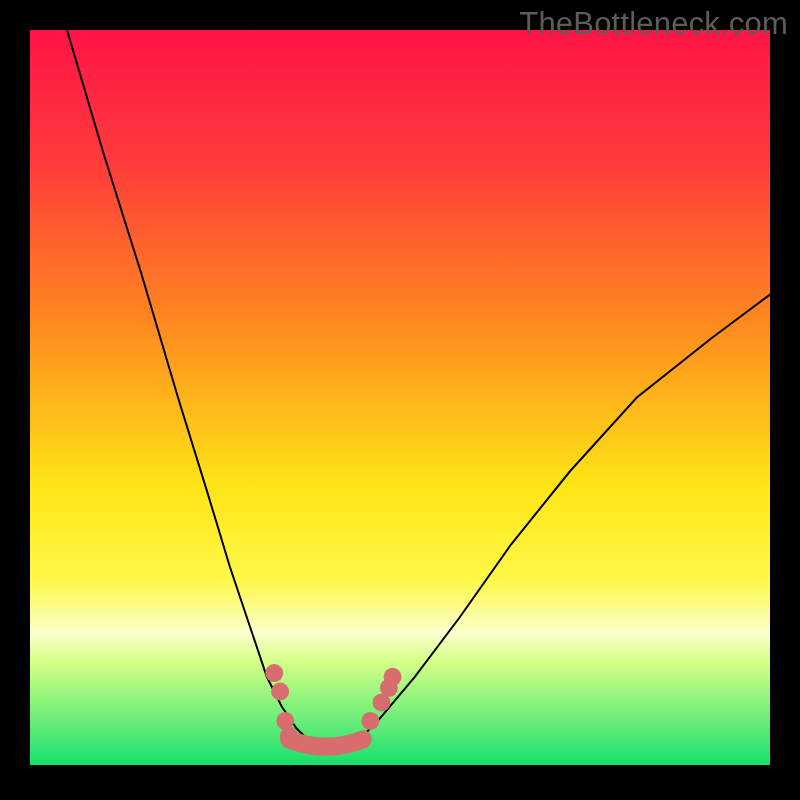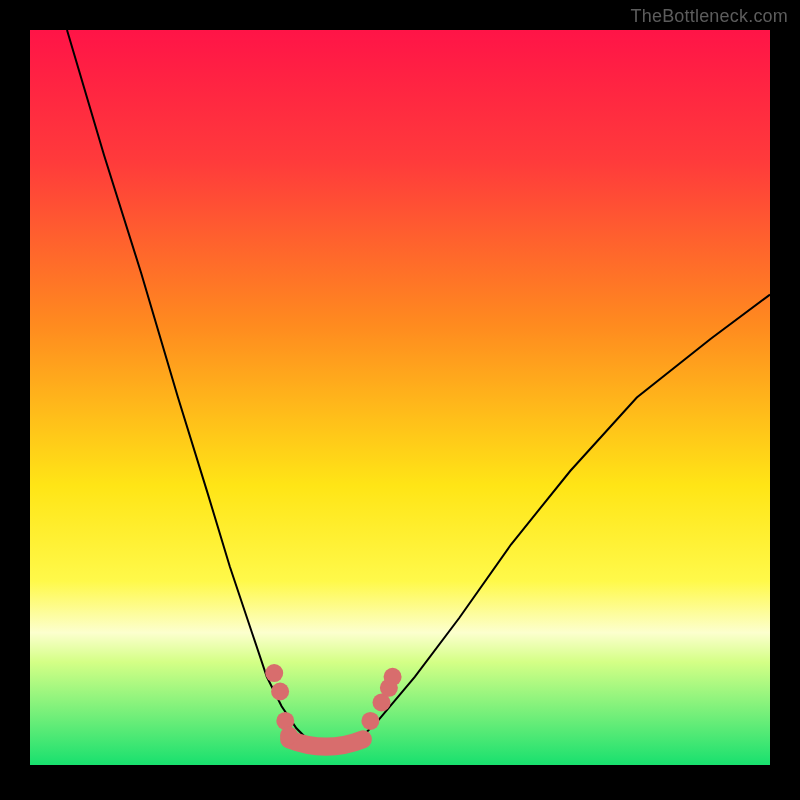--- a/index.html
+++ b/index.html
@@ -22,21 +22,21 @@
     top: 30px;
     width: 740px;
     height: 735px;
     
   }
   .watermark {
     position: absolute;
     top: 6px;
     right: 12px;
     color: #5c5c5c;
-    font-size: 18px;
+    font-size: 31px;
     font-weight: 500;
     letter-spacing: 0.2px;
     user-select: none;
   }
   svg.curves {
     position: absolute;
     inset: 0;
     width: 100%;
     height: 100%;
     overflow: visible;

